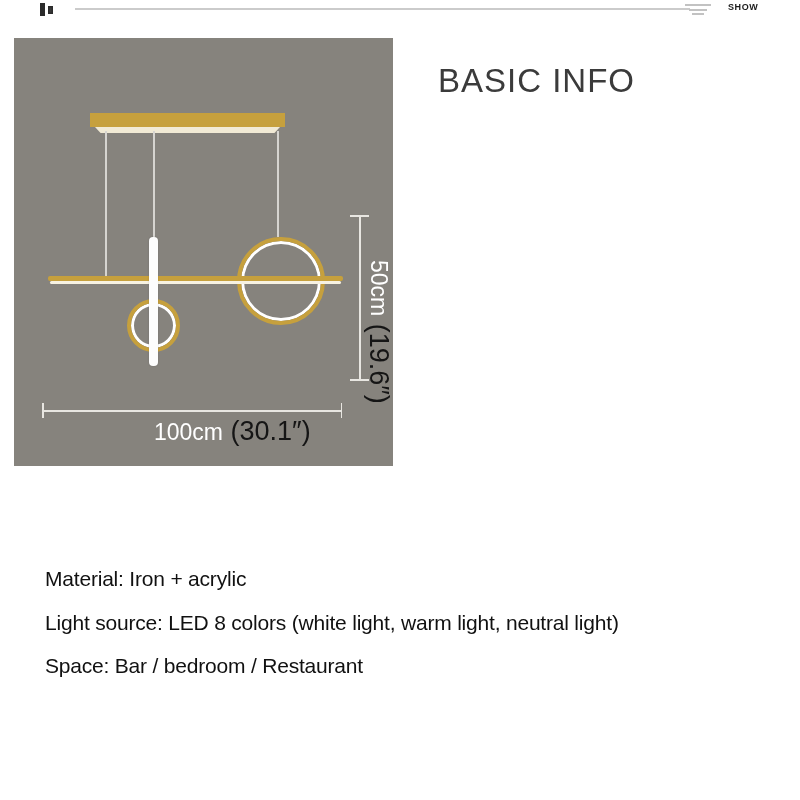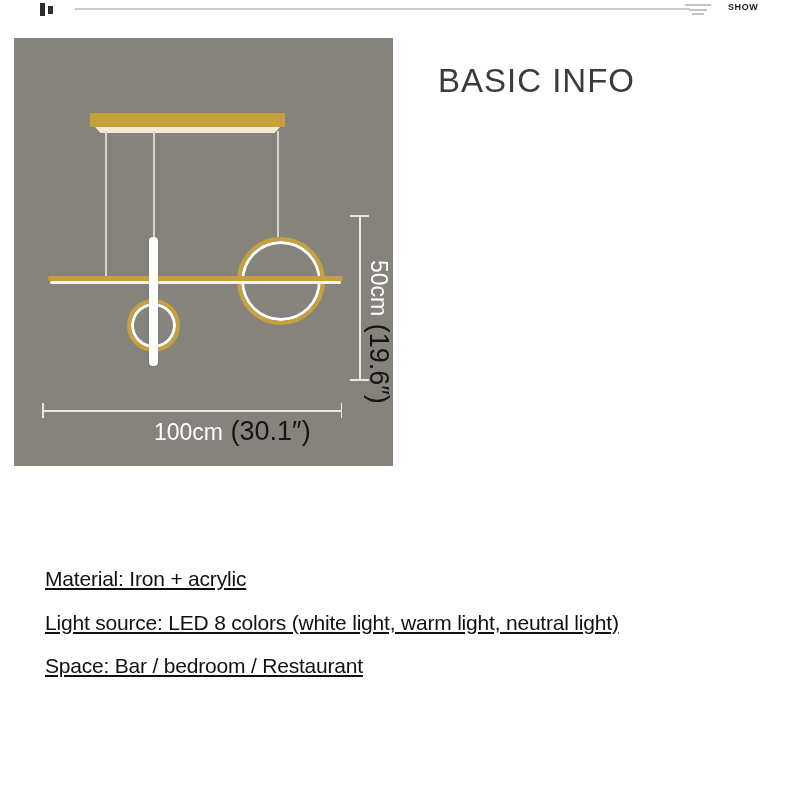--- a/index.html
+++ b/index.html
@@ -48,21 +48,21 @@
   .hdim-cap.l{left:28px;} .hdim-cap.r{left:326.5px;}
   .hdim-label{position:absolute;left:140px;top:378px;white-space:nowrap;}
   .dim-cm{color:#ffffff;font-size:23px;}
   .dim-in{color:#151515;font-size:27px;}
   
   .basic-info{position:absolute;left:438px;top:62px;font-size:33px;color:#3b3b3b;
     letter-spacing:1px;}
   
   .specs{position:absolute;left:45px;top:567px;color:#111111;font-size:21px;
     letter-spacing:-0.2px;}
-  .specs div{height:22px;margin-bottom:21.5px;text-decoration:underline;}
+  .specs div{height:22px;margin-bottom:21.5px;}
 </style>
 </head>
 <body>
 
 <div class="topbar">
   <span class="tb-bar1"></span>
   <span class="tb-bar2"></span>
   <span class="tb-line"></span>
   <span class="tb-sort">
     <span class="s1"></span><span class="s2"></span><span class="s3"></span>

